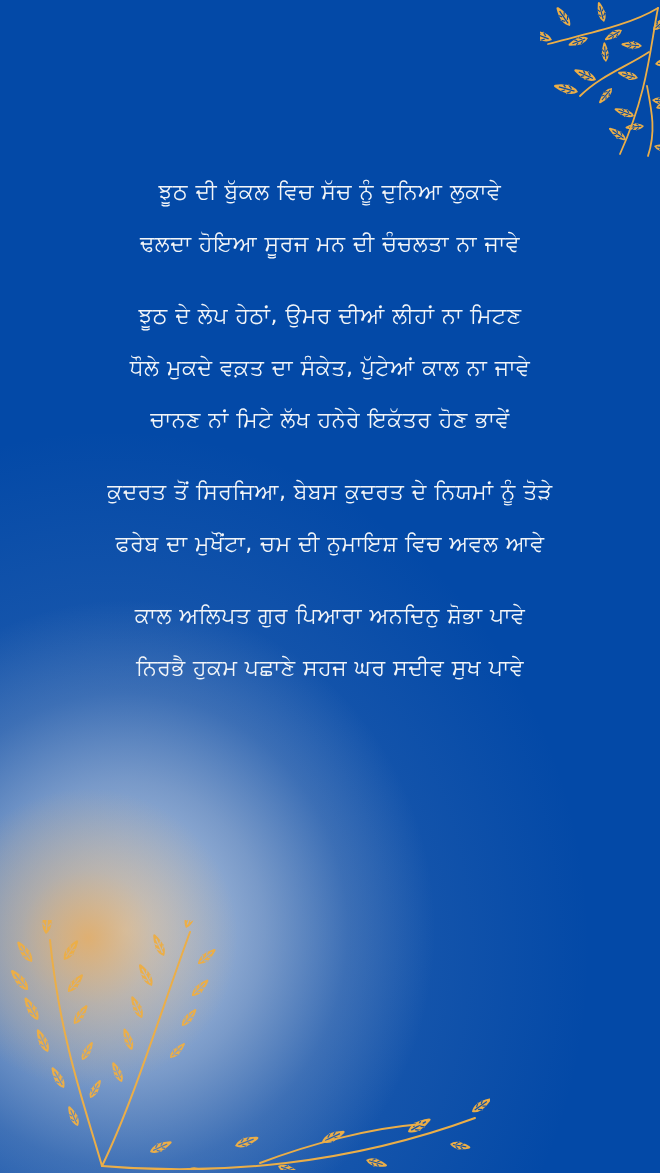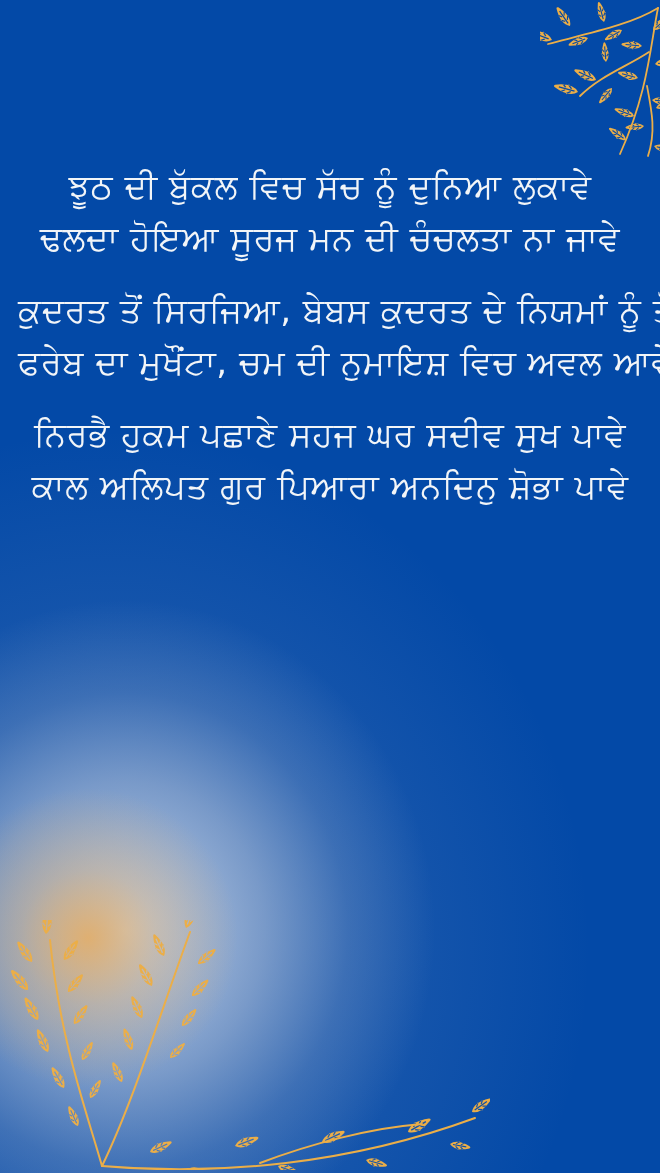--- a/index.html
+++ b/index.html
@@ -15,25 +15,25 @@
       radial-gradient(ellipse 310px 330px at 125px 930px,
         rgba(218,226,238,0.85) 0%, rgba(177,193,218,0.60) 45%,
         rgba(130,158,200,0.32) 72%, rgba(5,73,167,0) 100%),
       radial-gradient(ellipse 480px 520px at 110px 950px,
         rgba(125,152,196,0.40) 0%, rgba(5,73,167,0) 100%),
       #0349a7;
   }
   .poem {
     position: absolute;
     left: 0;
-    top: 160px;
+    top: 166px;
     width: 100%;
     text-align: center;
     color: #f2f5f8;
-    font-size: 34px;
+    font-size: 22px;
     line-height: 52px;
     letter-spacing: 0.5px;
   }
   .stanza { margin: 0 0 20px 0; padding: 0 18px; }
   .poem-line { white-space: nowrap; }
   .deco { position: absolute; pointer-events: none; }
   .deco.tr { top: 0; right: 0; }
   .deco.bl { left: 10px; top: 920px; }
 </style>
 </head>
@@ -119,22 +119,27 @@
     <use href="#leaf" transform="translate(440 224) rotate(10) scale(1.0)"></use>
     <use href="#leaf" transform="translate(462 192) rotate(325) scale(1.1)"></use>
   </svg>
 
   <div class="poem">
     <div class="stanza">
       <div class="poem-line">ਝੂਠ ਦੀ ਬੁੱਕਲ ਵਿਚ ਸੱਚ ਨੂੰ ਦੁਨਿਆ ਲੁਕਾਵੇ</div>
       <div class="poem-line">ਢਲਦਾ ਹੋਇਆ ਸੂਰਜ ਮਨ ਦੀ ਚੰਚਲਤਾ ਨਾ ਜਾਵੇ</div>
     </div>
     <div class="stanza">
+      <div class="poem-line">ਝੂਠ ਦੇ ਲੇਪ ਹੇਠਾਂ, ਉਮਰ ਦੀਆਂ ਲੀਹਾਂ ਨਾ ਮਿਟਣ</div>
+      <div class="poem-line">ਧੌਲੇ ਮੁਕਦੇ ਵਕ਼ਤ ਦਾ ਸੰਕੇਤ, ਪੁੱਟੇਆਂ ਕਾਲ ਨਾ ਜਾਵੇ</div>
+      <div class="poem-line">ਚਾਨਣ ਨਾਂ ਮਿਟੇ ਲੱਖ ਹਨੇਰੇ ਇਕੱਤਰ ਹੋਣ ਭਾਵੇਂ</div>
+    </div>
+    <div class="stanza">
       <div class="poem-line">ਕੁਦਰਤ ਤੋਂ ਸਿਰਜਿਆ, ਬੇਬਸ ਕੁਦਰਤ ਦੇ ਨਿਯਮਾਂ ਨੂੰ ਤੋੜੇ</div>
       <div class="poem-line">ਫਰੇਬ ਦਾ ਮੁਖੌਂਟਾ, ਚਮ ਦੀ ਨੁਮਾਇਸ਼ ਵਿਚ ਅਵਲ ਆਵੇ</div>
     </div>
     <div class="stanza">
+      <div class="poem-line">ਕਾਲ ਅਲਿਪਤ ਗੁਰ ਪਿਆਰਾ ਅਨਦਿਨੁ ਸ਼ੋਭਾ ਪਾਵੇ</div>
       <div class="poem-line">ਨਿਰਭੈ ਹੁਕਮ ਪਛਾਣੇ ਸਹਜ ਘਰ ਸਦੀਵ ਸੁਖ ਪਾਵੇ</div>
-      <div class="poem-line">ਕਾਲ ਅਲਿਪਤ ਗੁਰ ਪਿਆਰਾ ਅਨਦਿਨੁ ਸ਼ੋਭਾ ਪਾਵੇ</div>
     </div>
   </div>
 
 </div>
 
 </body></html>

